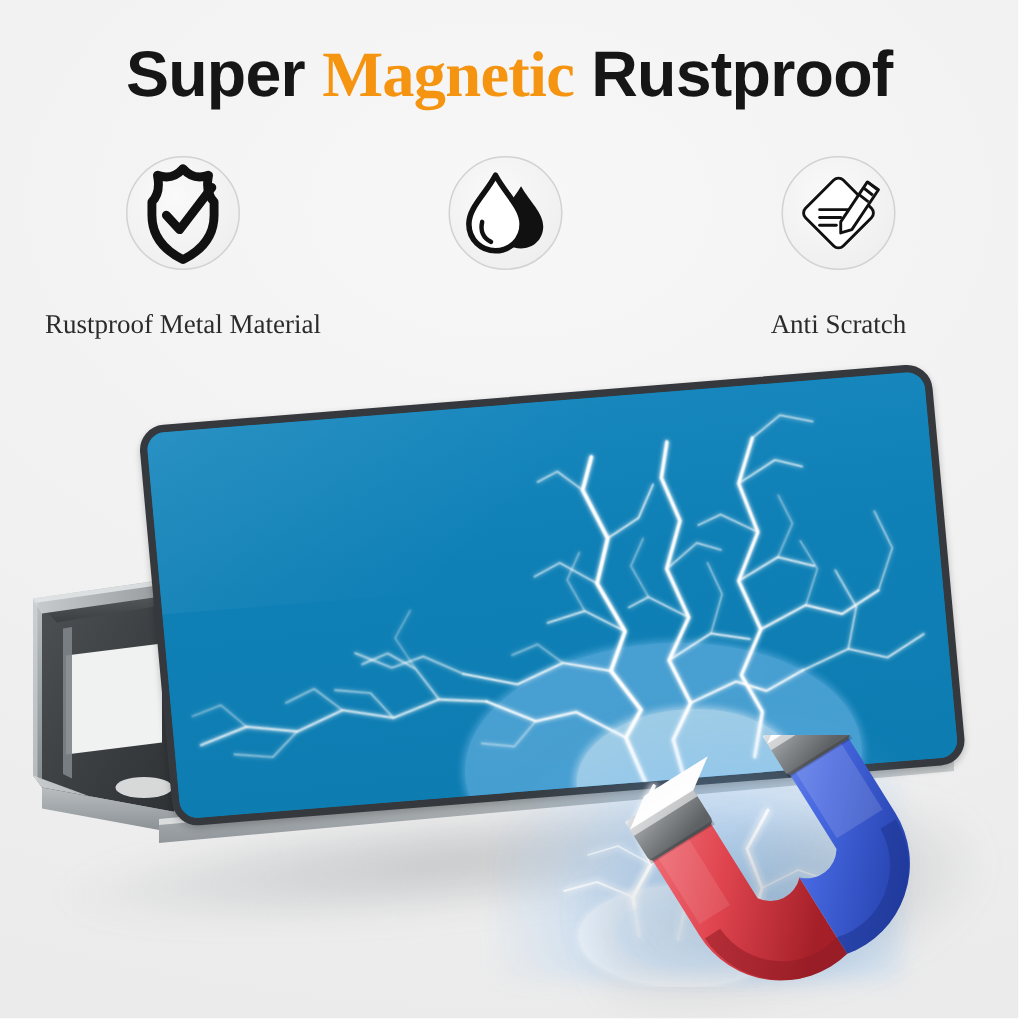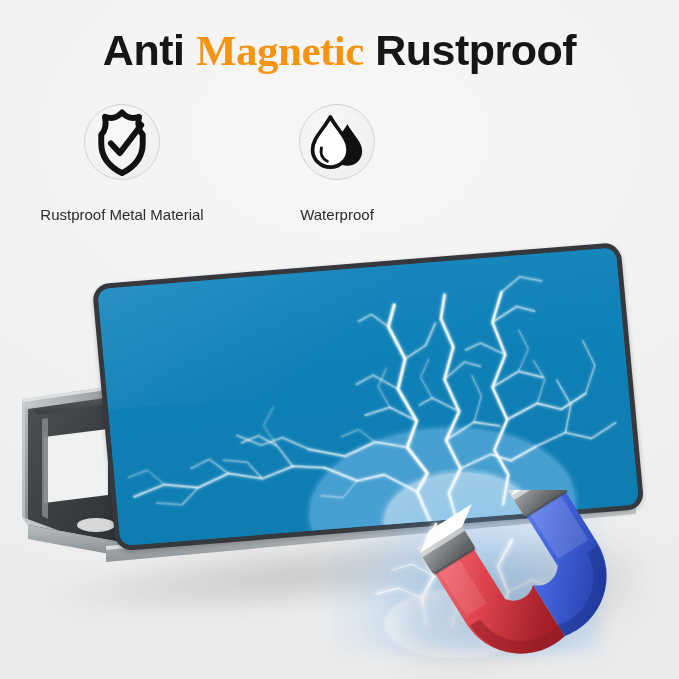--- a/index.html
+++ b/index.html
@@ -52,23 +52,24 @@
     height: 76px;
     margin: 0 auto;
     border-radius: 50%;
     border: 1px solid #d2d2d2;
     background: radial-gradient(circle at 42% 36%, #fafafa 0%, #f0f0f0 70%, #ebebeb 100%);
     box-sizing: border-box;
   }
   .feature .circle svg { display: block; }
   .feature .flabel {
     margin-top: 26px;
-    font-size: 15px;
+    font-size: 18px;
     color: #2b2b2b;
     white-space: nowrap;
+    font-family: Liberation Serif, serif;
   }
   #feature-0 { left: 22px;  width: 200px; }
   #feature-1 { left: 247px; width: 180px; }
   #feature-2 { left: 468px; width: 182px; }
 
   
   #scene {
     position: absolute;
     left: 0;
     top: 250px;
@@ -180,21 +181,21 @@
     width: 270px;
     height: 185px;
   }
 </style>
 </head>
 <body>
 
 <div id="page">
 
   <div id="title">
-    <span>Anti </span><span class="hl">Magnetic</span><span> Rustproof</span>
+    <span>Super </span><span class="hl">Magnetic</span><span> Rustproof</span>
   </div>
 
   <div id="features">
 
     <div class="feature" id="feature-0">
       <div class="circle">
         <span>
           <svg width="74" height="74" viewBox="0 0 100 100">
             <path d="M50 10
                      C 43 18, 35 19, 27 16
@@ -226,23 +227,46 @@
             <path d="M41 16
                      C 50 33, 65 45, 65 60
                      C 65 74, 54 84, 41 84
                      C 28 84, 17 74, 17 60
                      C 17 45, 32 33, 41 16 Z" fill="#fff" stroke="#111" stroke-width="5" stroke-linejoin="round"></path>
 
             <path d="M29 58 C 27 66, 30 73, 37 76" fill="none" stroke="#111" stroke-width="4" stroke-linecap="round"></path>
           </svg>
         </span>
       </div>
-      <div class="flabel">Waterproof</div>
-    </div>
-
+    </div>
+
+    <div class="feature" id="feature-2">
+      <div class="circle">
+        <span>
+          <svg width="74" height="74" viewBox="0 0 100 100">
+
+            <rect x="26" y="26" width="48" height="48" rx="6" transform="rotate(45 50 50)" fill="#fff" stroke="#111" stroke-width="2.6"></rect>
+
+            <g stroke="#111" stroke-width="2.6" stroke-linecap="round">
+              <line x1="33" y1="47" x2="58" y2="47"></line>
+              <line x1="33" y1="54" x2="52" y2="54"></line>
+              <line x1="33" y1="61" x2="48" y2="61"></line>
+            </g>
+
+            <g stroke="#111" stroke-width="2.6" fill="#fff" stroke-linejoin="round">
+              <path d="M52 58 L 76 22 L 86 29 L 62 65 L 52 68 Z"></path>
+              <line x1="72" y1="27" x2="81" y2="34"></line>
+              <line x1="76" y1="22" x2="85" y2="29"></line>
+              <line x1="68" y1="33" x2="77" y2="40"></line>
+            </g>
+          </svg>
+        </span>
+      </div>
+      <div class="flabel">Anti Scratch</div>
+    </div>
   </div>
 
   <div id="scene">
 
     <div class="ground-shadow"></div>
 
     <div id="bracket">
       <svg width="135" height="195" viewBox="0 0 135 195">
         <defs>
           <linearGradient id="mtlTop" x1="0" y1="0" x2="1" y2="0">

